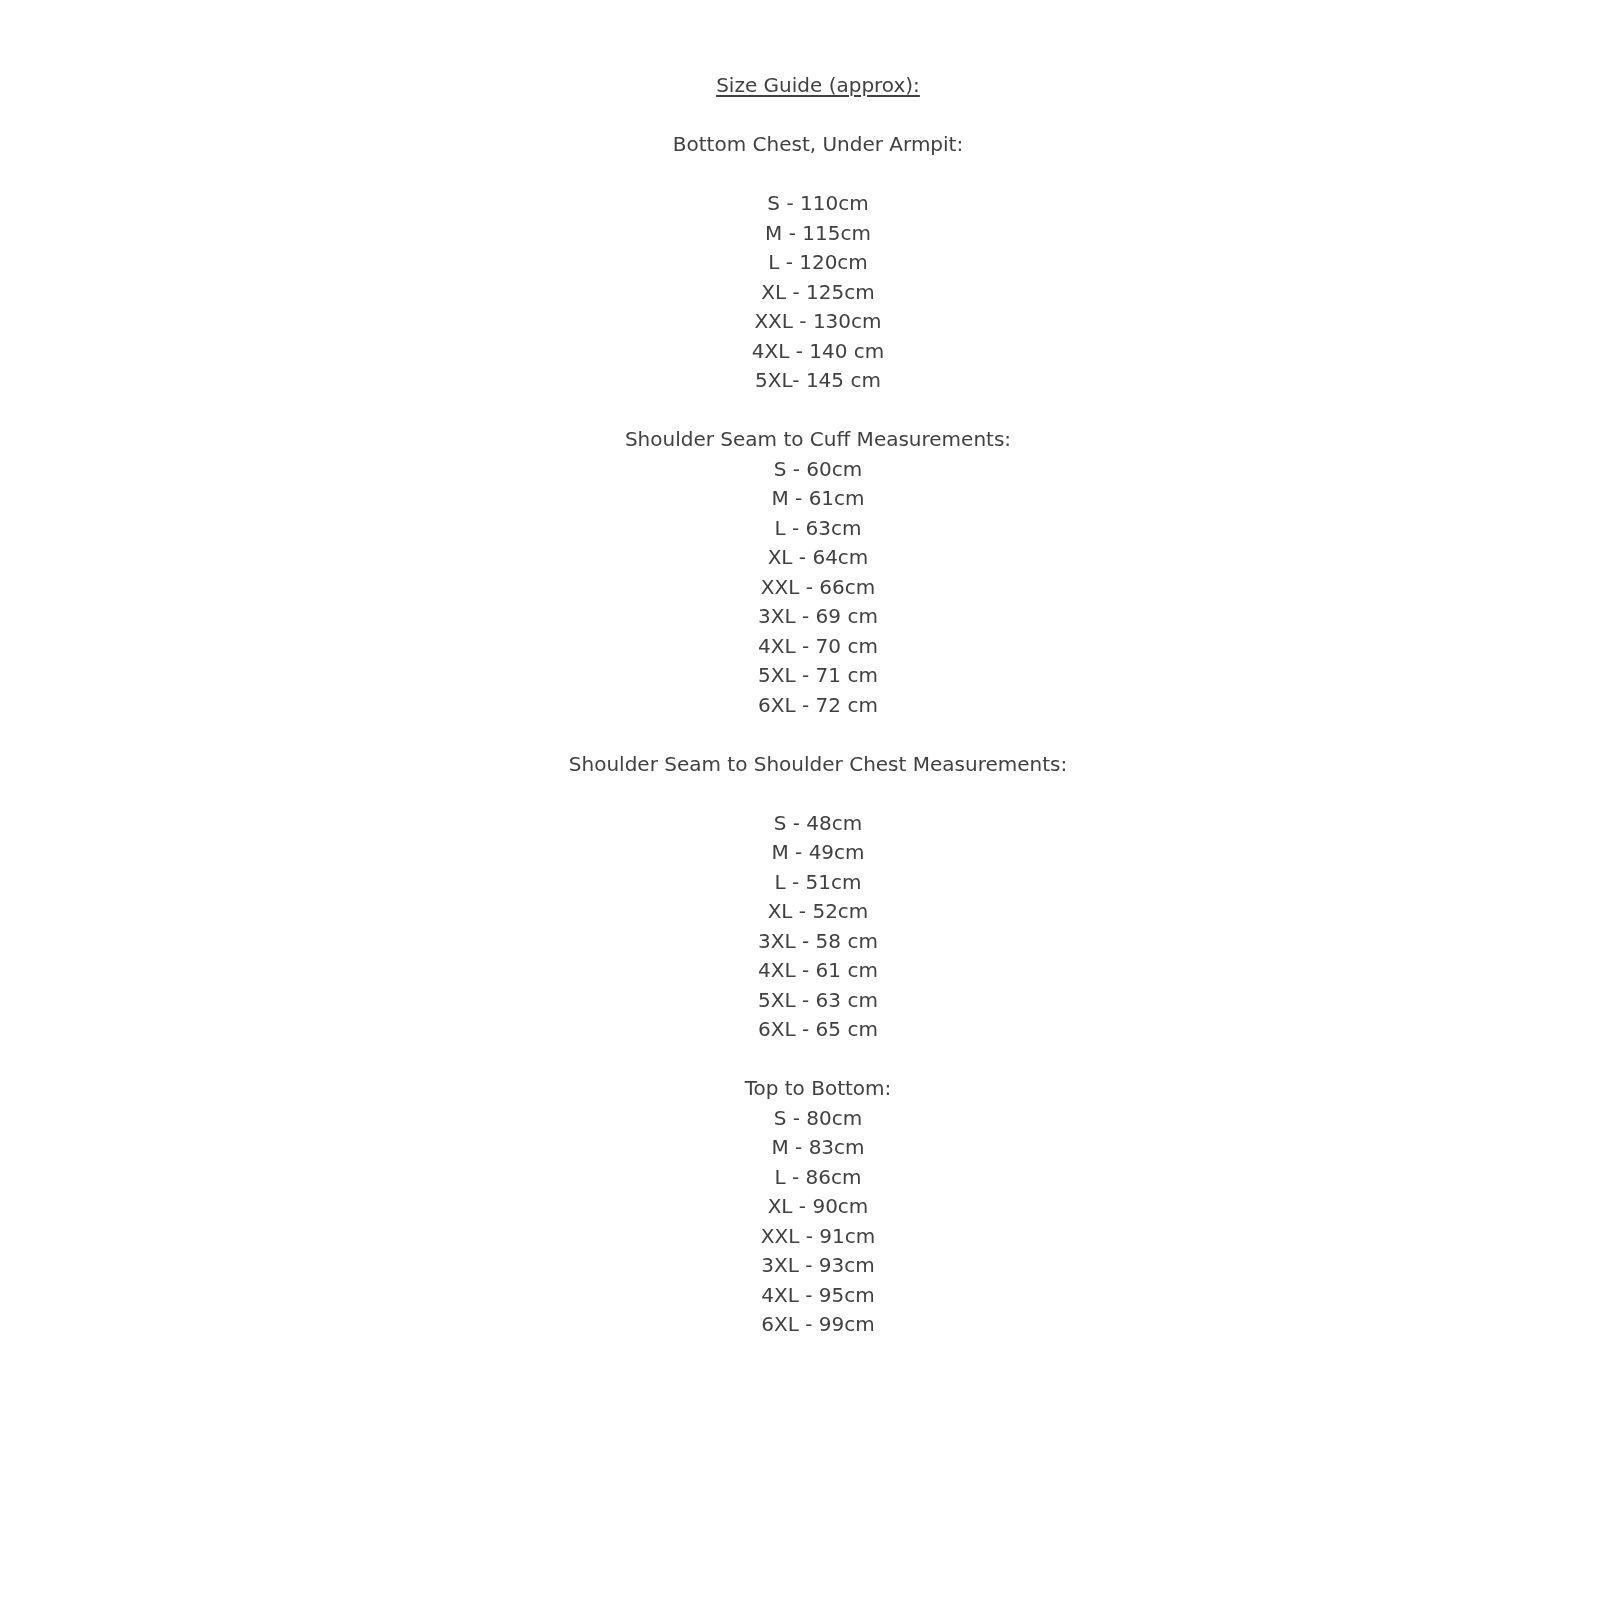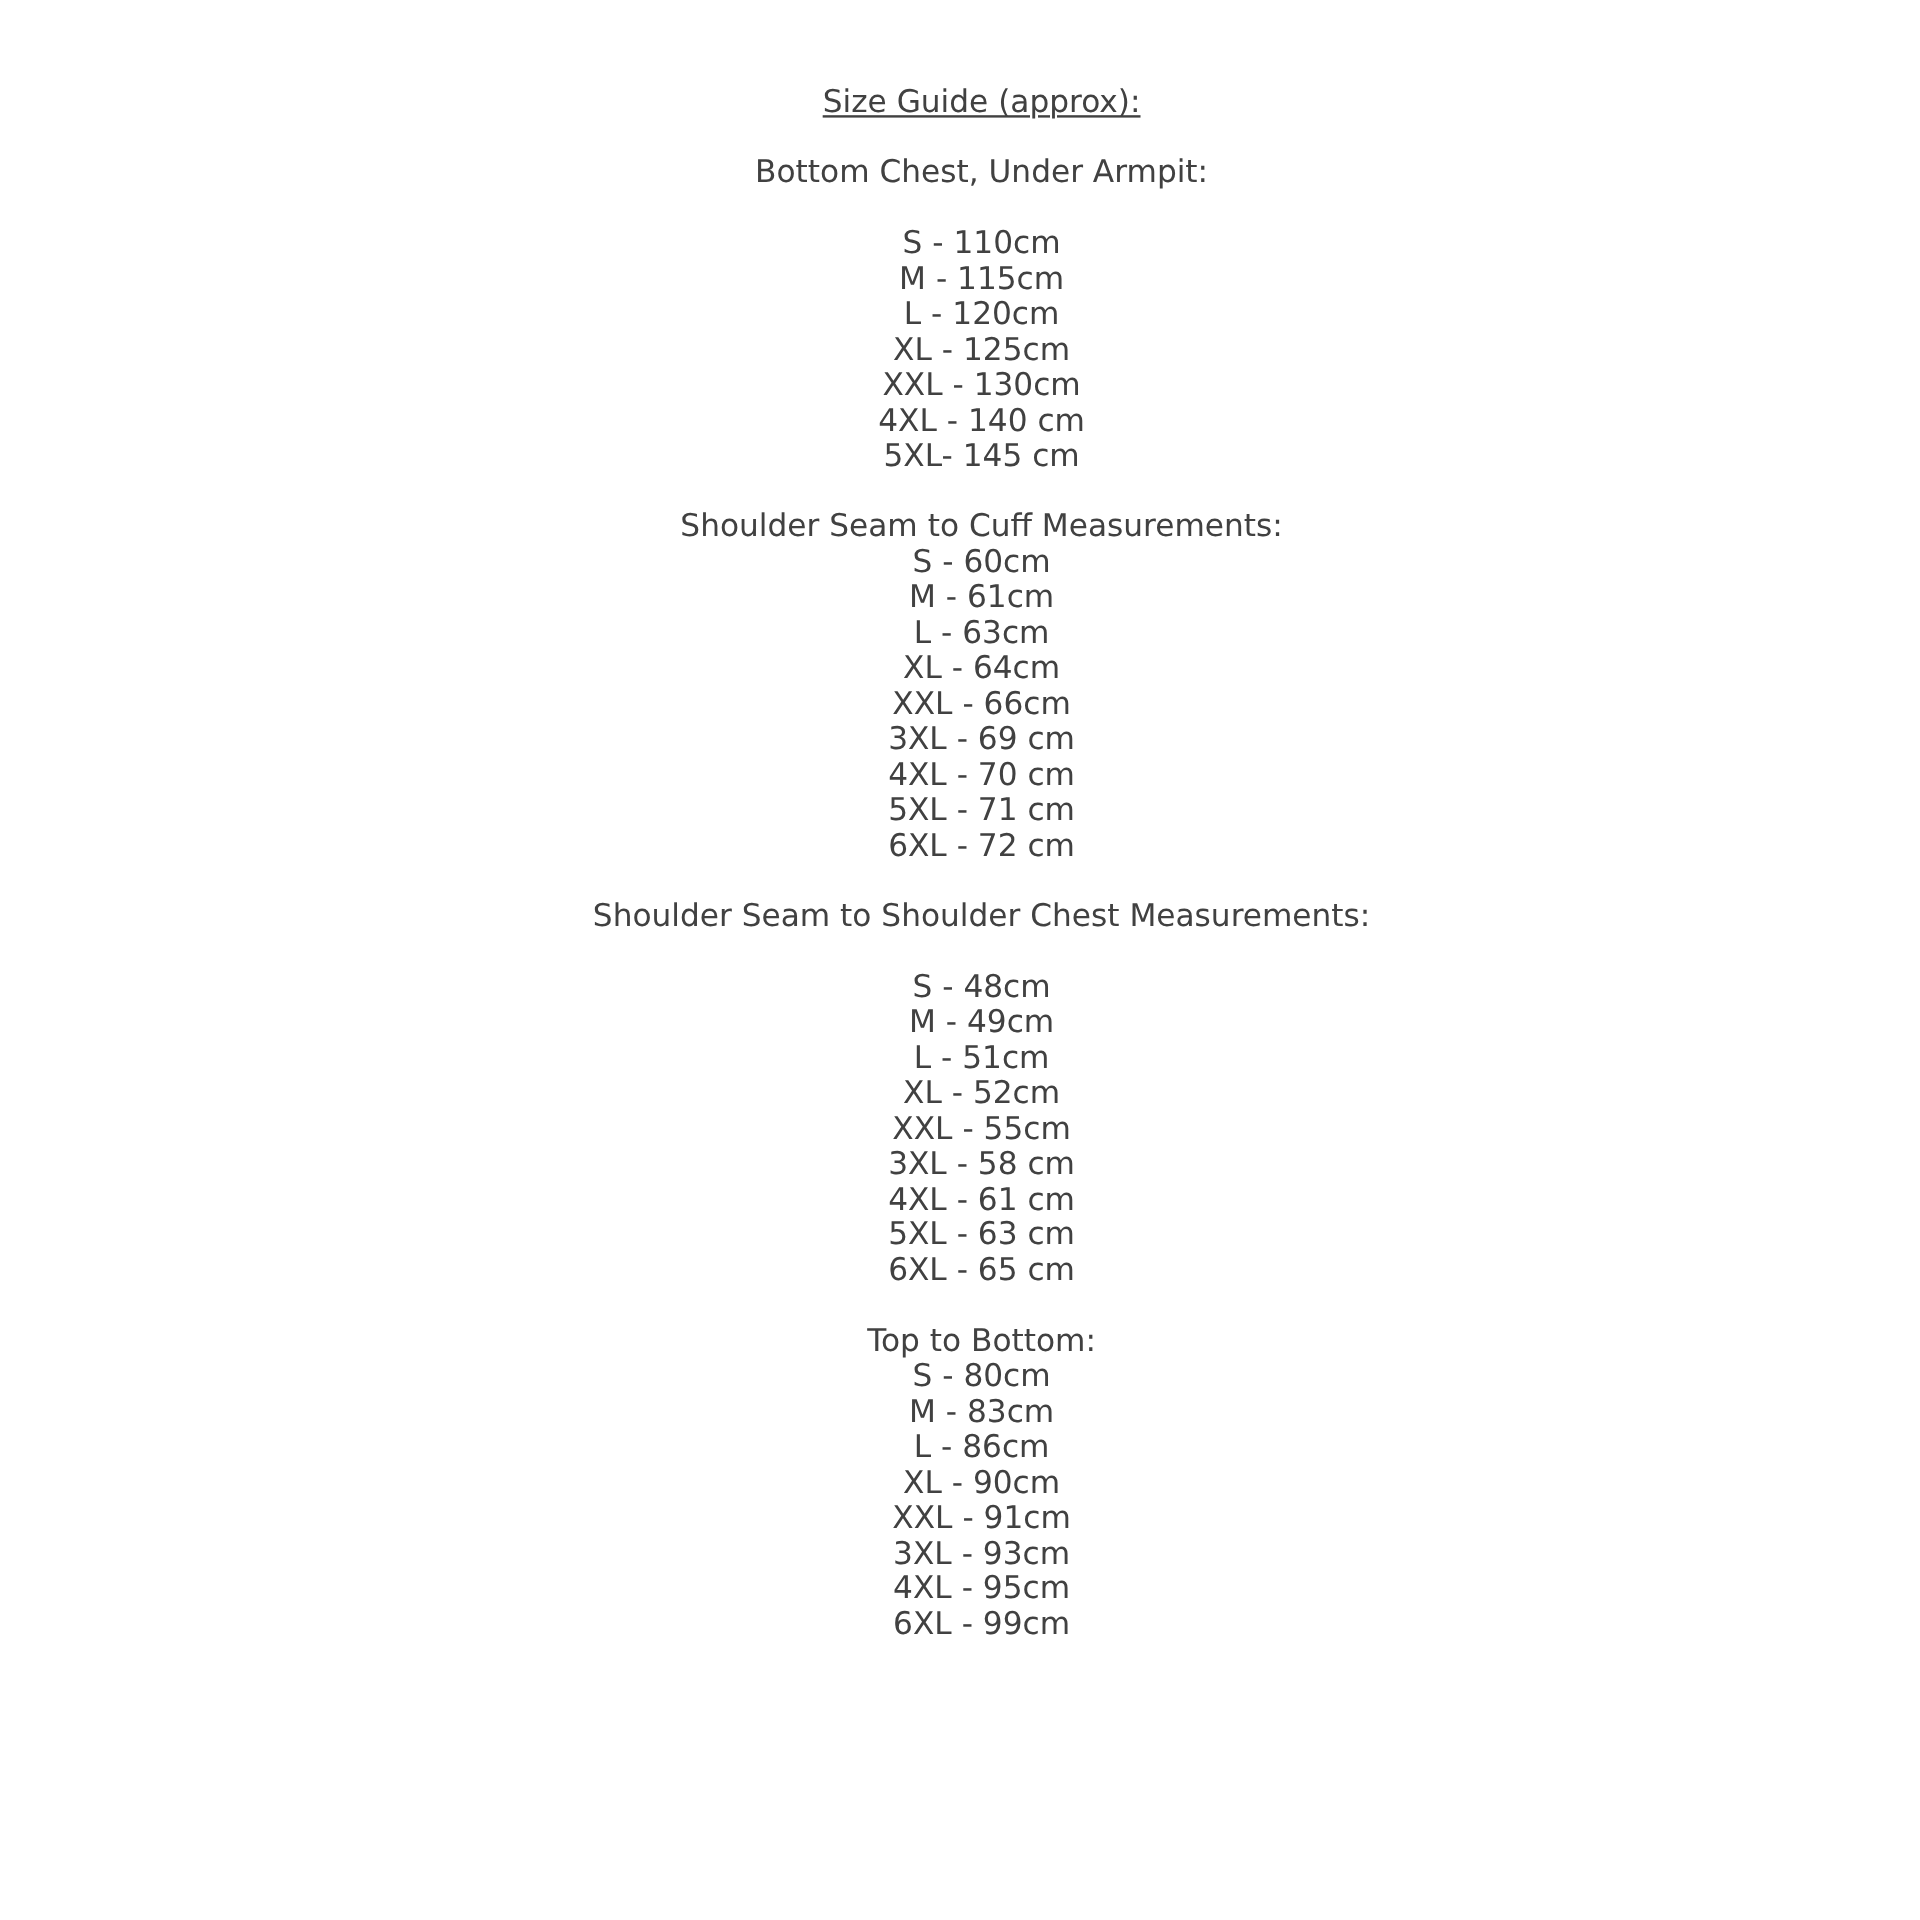--- a/index.html
+++ b/index.html
@@ -13,21 +13,21 @@
     overflow: hidden;
     font-family: "DejaVu Sans", "Liberation Sans", sans-serif;
   }
   .size-guide {
     box-sizing: border-box;
     width: 1600px;
     padding-top: 71px;
     padding-left: 36px; 
     text-align: center;
     color: #414141;
-    font-size: 26px;
+    font-size: 20px;
     line-height: 29.5px;
   }
   .line {
     white-space: pre;
   }
   .line.title {
     text-decoration: underline;
     text-decoration-thickness: 2px;
     text-underline-offset: 3px;
   }
@@ -62,21 +62,20 @@
     <div class="line item">4XL - 70 cm</div>
     <div class="line item">5XL - 71 cm</div>
     <div class="line item">6XL - 72 cm</div>
     <div class="line blank">&nbsp;</div>
     <div class="line heading">Shoulder Seam to Shoulder Chest Measurements:</div>
     <div class="line blank">&nbsp;</div>
     <div class="line item">S - 48cm</div>
     <div class="line item">M - 49cm</div>
     <div class="line item">L - 51cm</div>
     <div class="line item">XL - 52cm</div>
-    <div class="line item">XXL - 55cm</div>
     <div class="line item">3XL - 58 cm</div>
     <div class="line item">4XL - 61 cm</div>
     <div class="line item">5XL - 63 cm</div>
     <div class="line item">6XL - 65 cm</div>
     <div class="line blank">&nbsp;</div>
     <div class="line heading">Top to Bottom:</div>
     <div class="line item">S - 80cm</div>
     <div class="line item">M - 83cm</div>
     <div class="line item">L - 86cm</div>
     <div class="line item">XL - 90cm</div>

